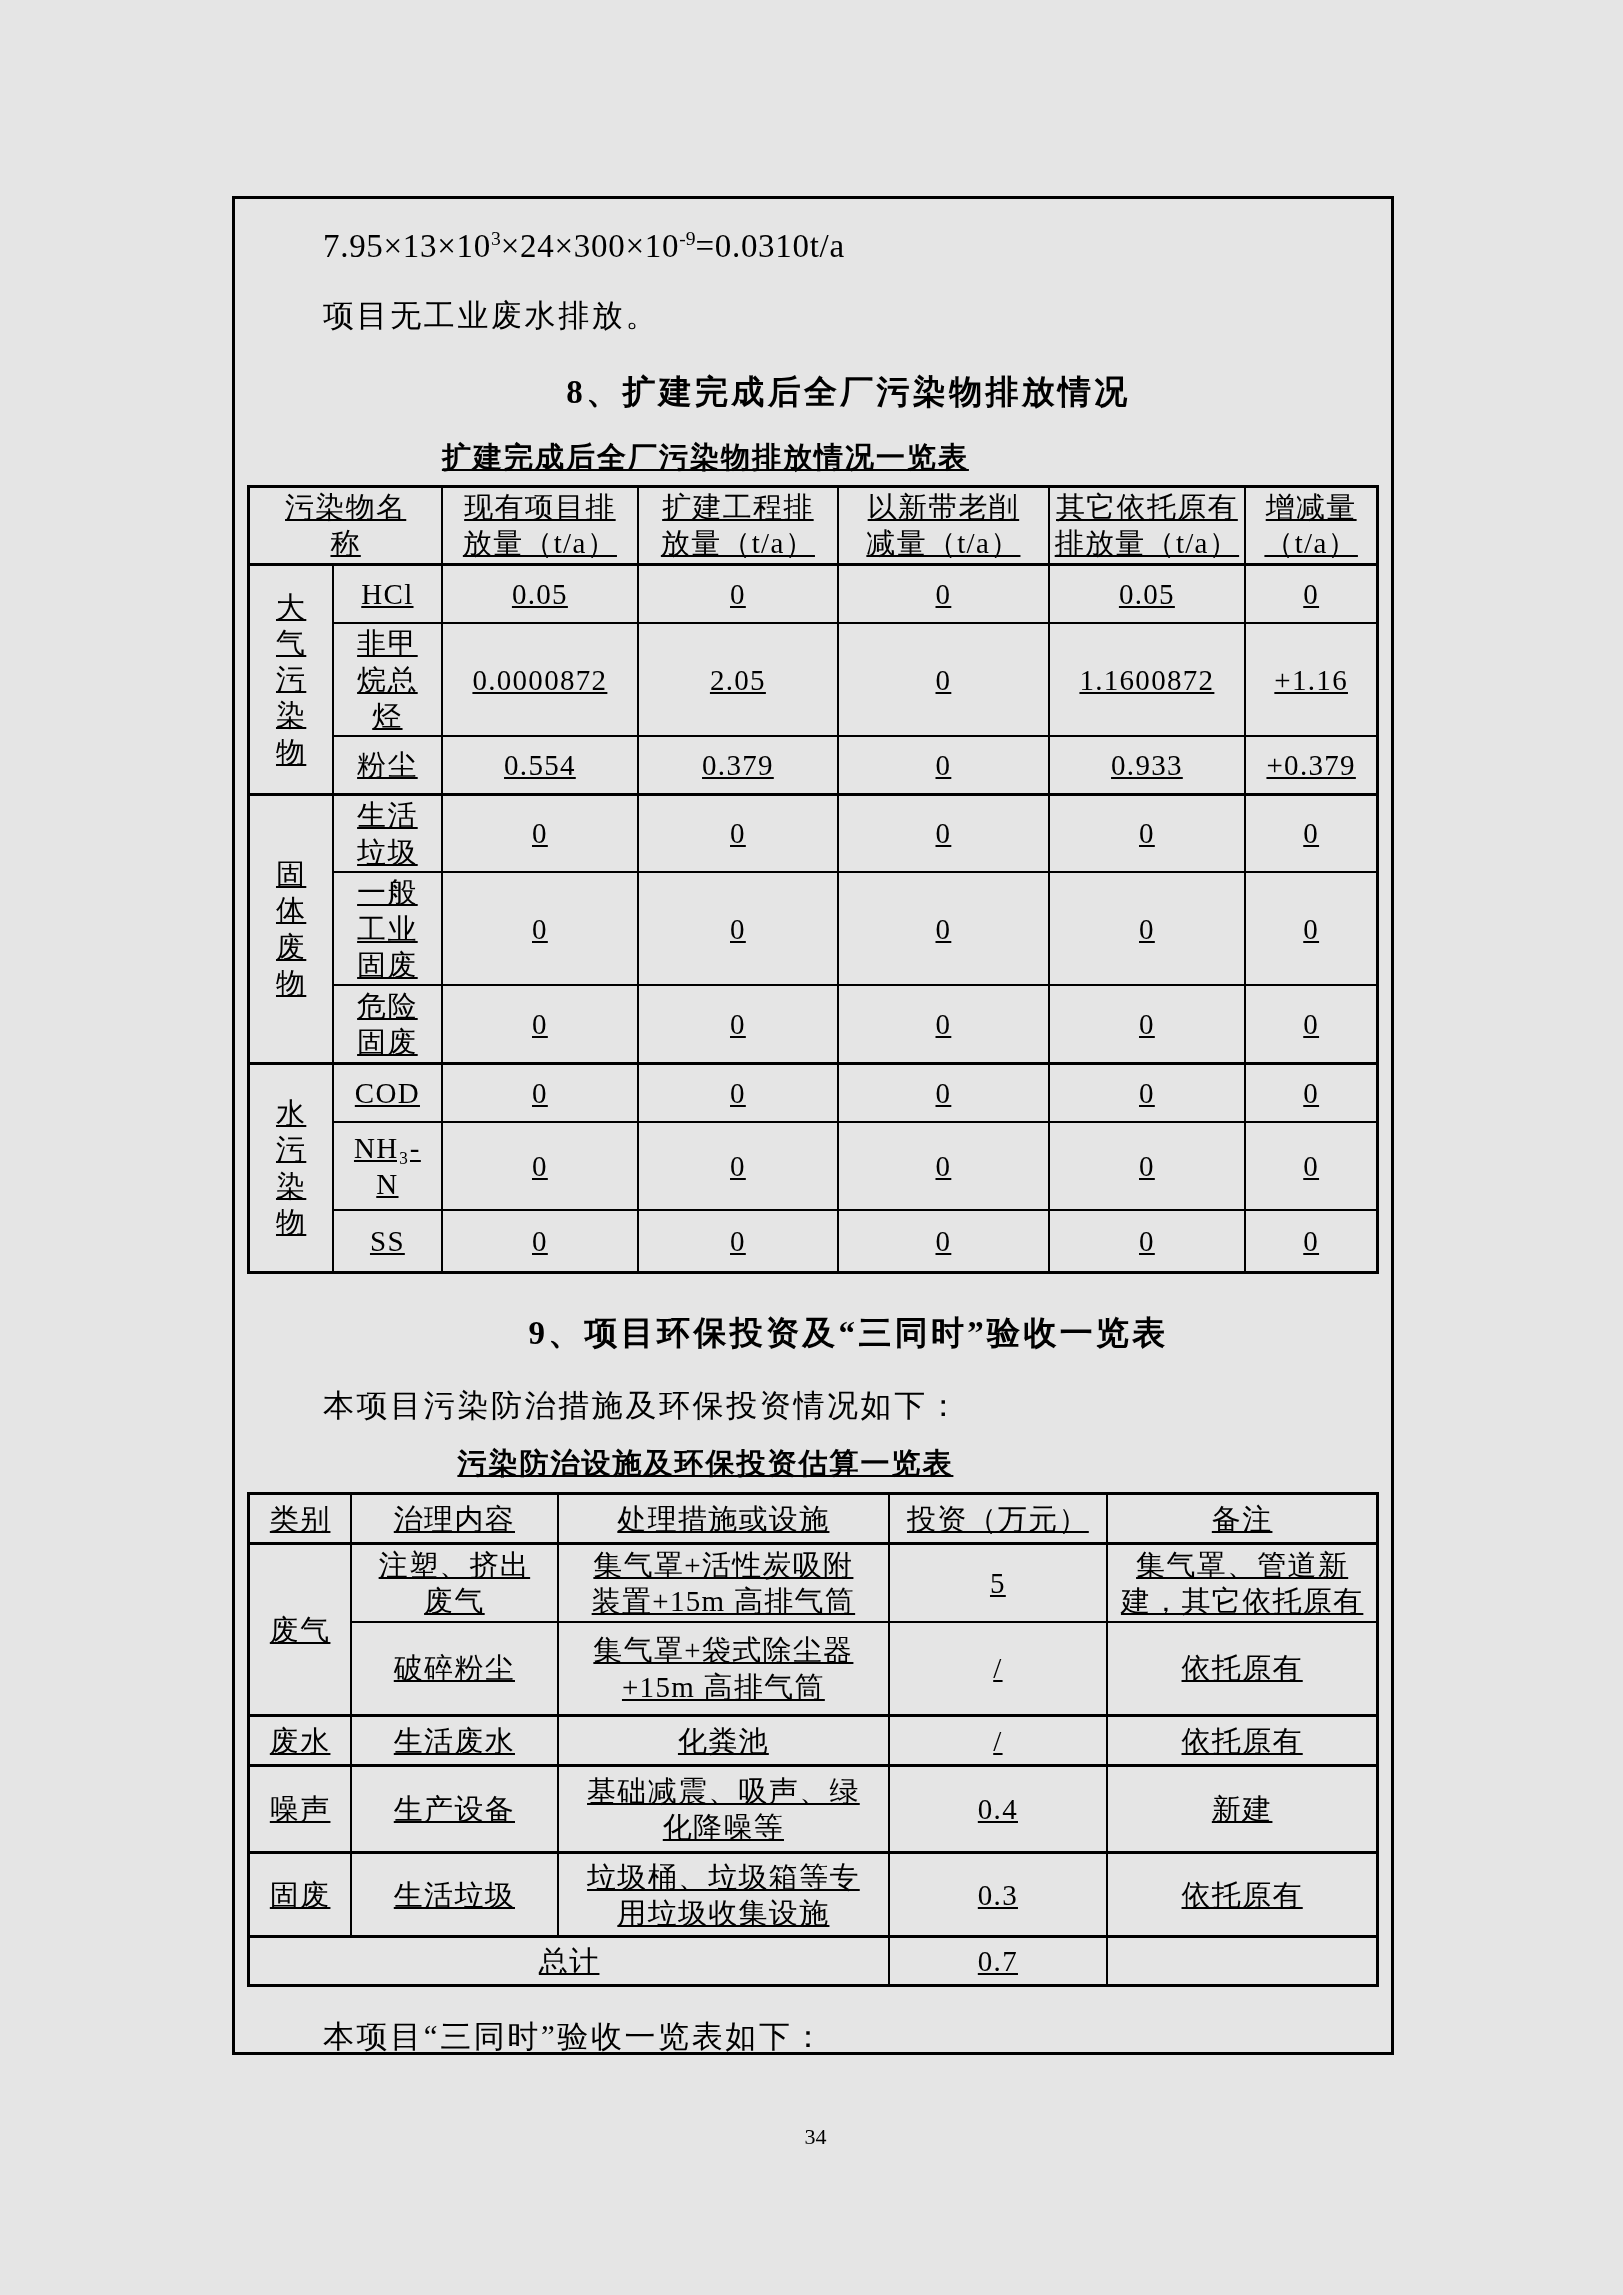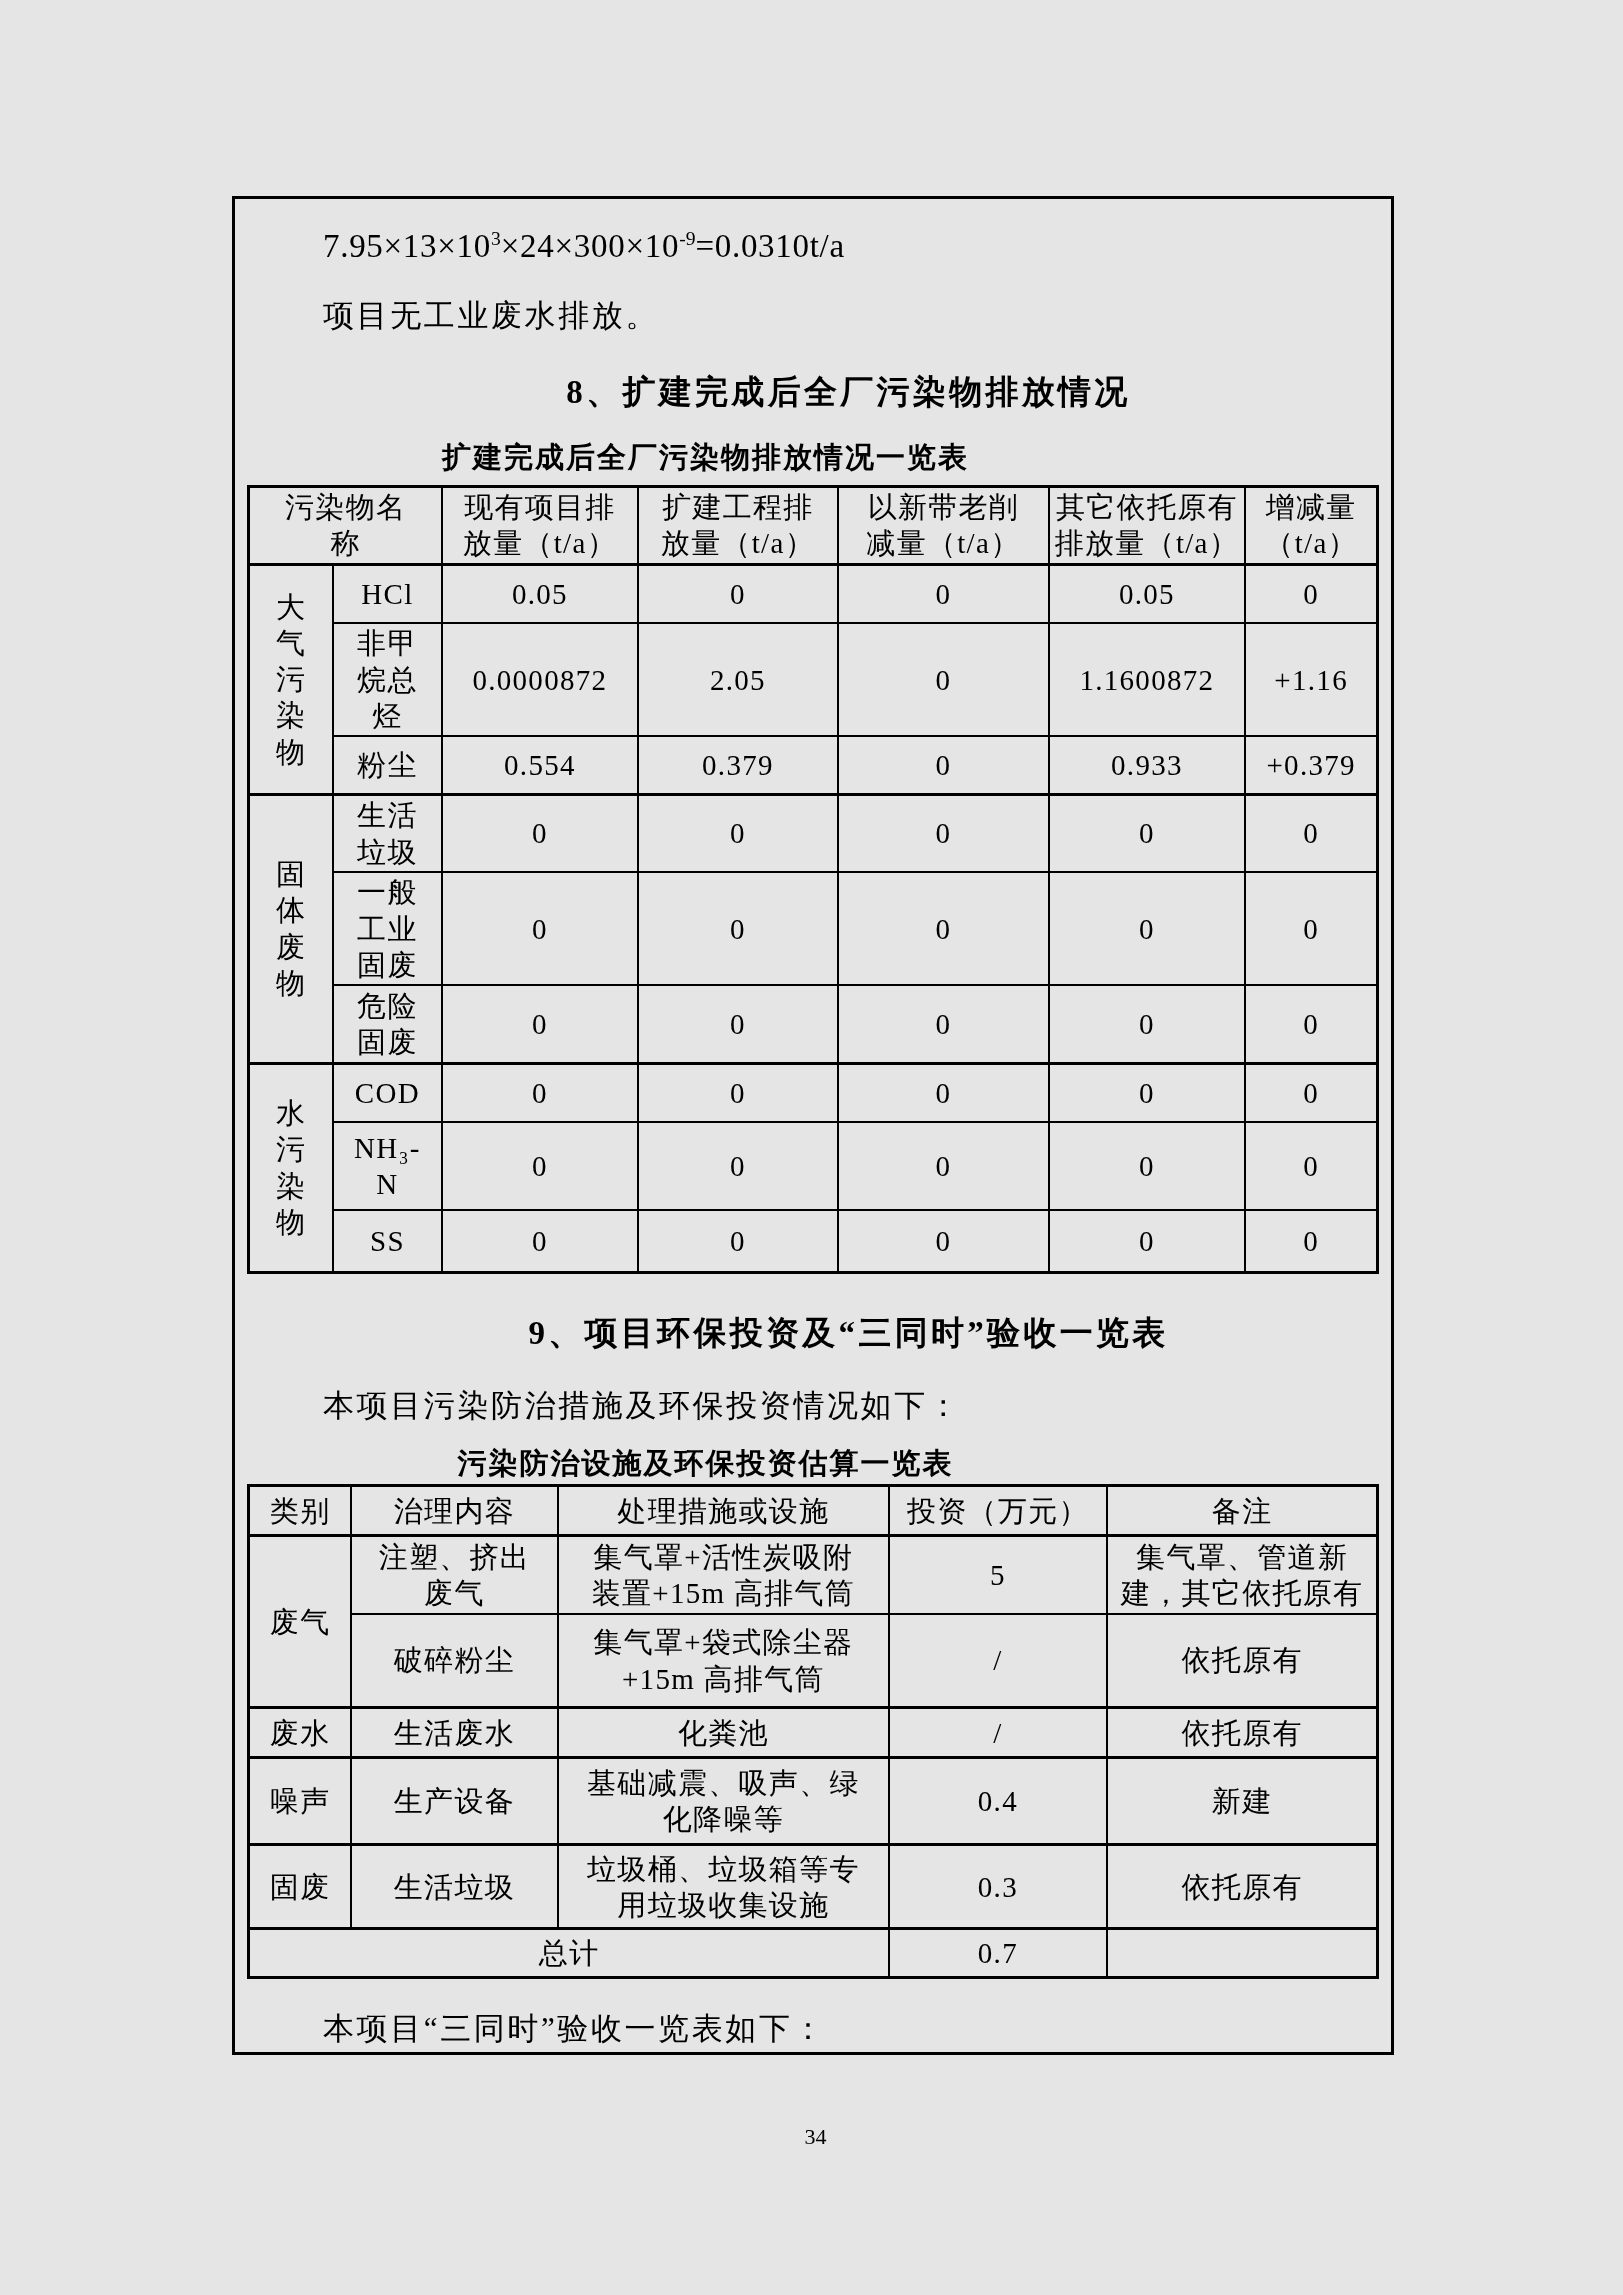--- a/index.html
+++ b/index.html
@@ -38,31 +38,31 @@
     letter-spacing:2.6px;
   }
   .heading{
     margin:36px 13px 0 84px;
     font-size:33px;
     font-weight:bold;
     line-height:1.25;
     letter-spacing:3.3px;
     text-align:center;
   }
-  .tblock{width:916px;margin-left:12.4px;}
+  .tblock{width:916px;margin-left:12.4px;text-decoration:underline;}
   .ttitle{
     text-align:center;
     font-family:"Liberation Sans","DejaVu Sans",sans-serif;
     font-weight:bold;
     font-size:29px;
     line-height:1.25;
     letter-spacing:2px;
     margin:26px 0 9.2px 0;
   }
-  .ttitle2{margin-top:19.6px;margin-bottom:3px;}
+  .ttitle2{margin-top:19.6px;margin-bottom:11px;}
   .h9{margin-top:39px;}
   .para2{margin-top:33px;}
   .para3{margin-top:31px;}
   table{
     border-collapse:collapse;
     table-layout:fixed;
     width:1129px;
     border:3.9px solid #000;
   }
   td{

